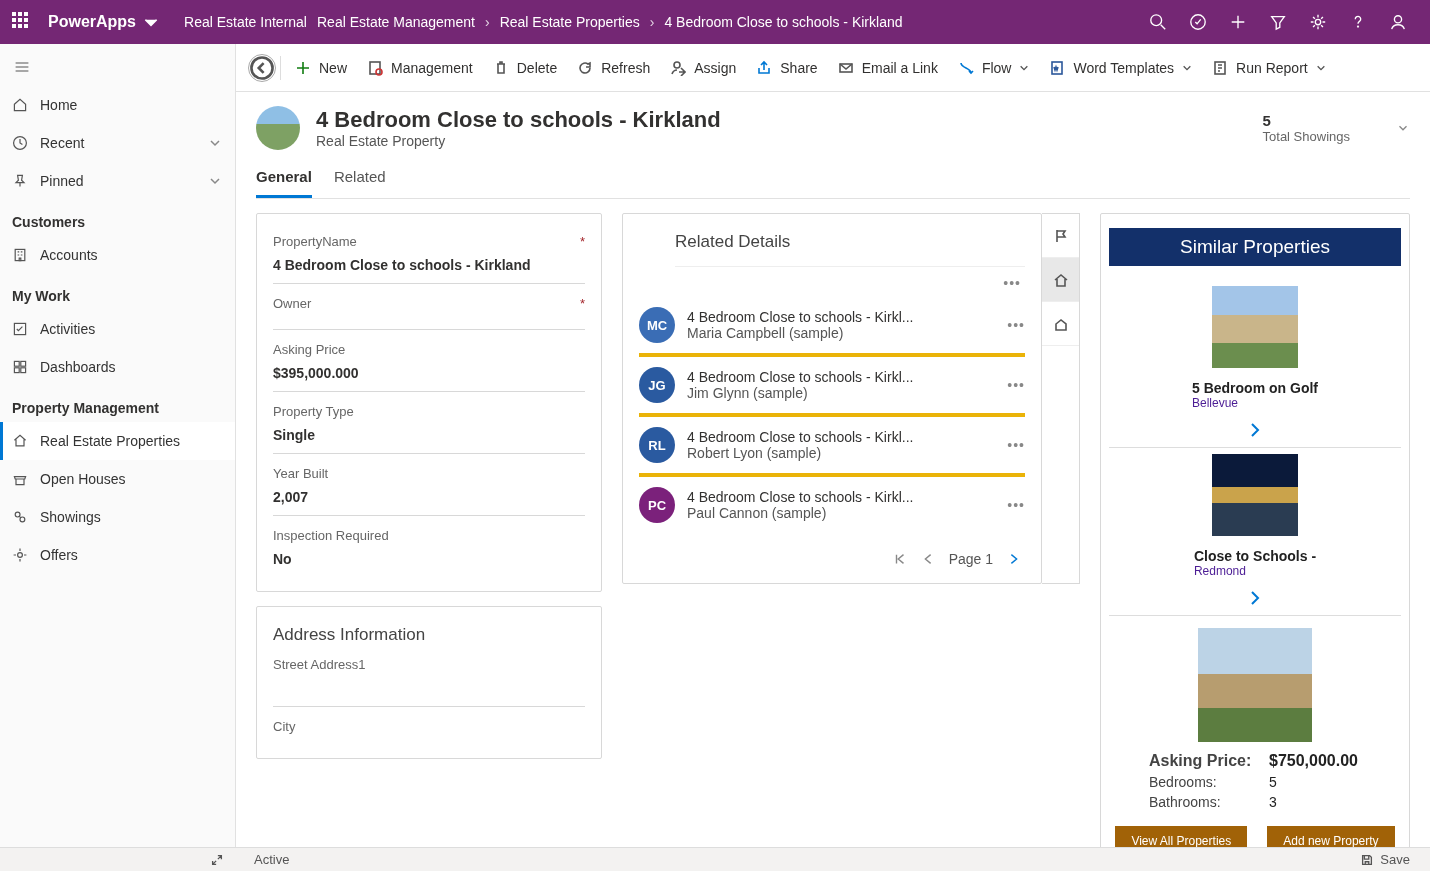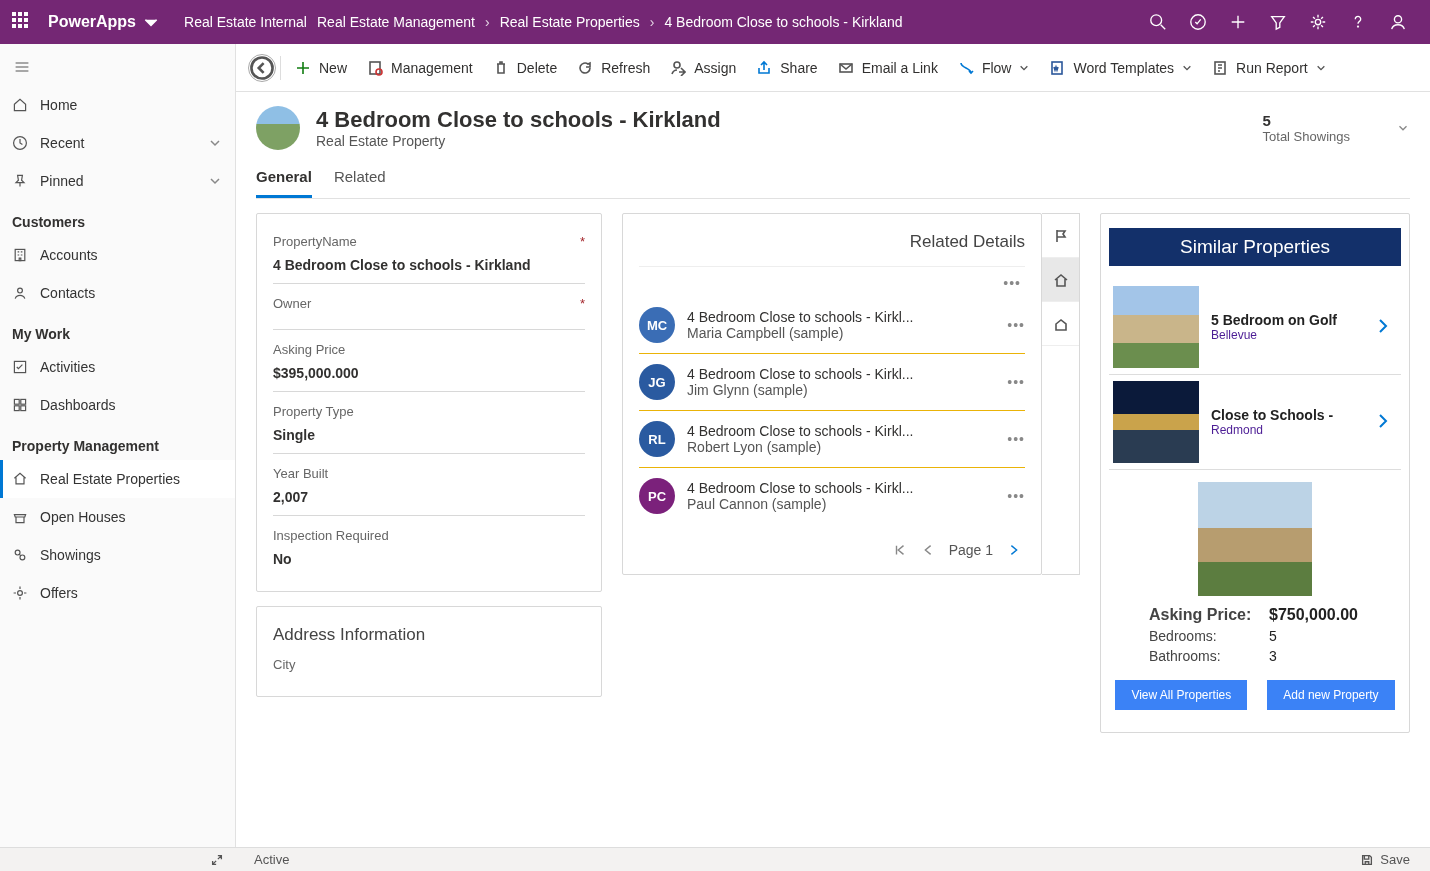--- a/index.html
+++ b/index.html
@@ -59,51 +59,51 @@
 .card.lg { width: 346px; }
 .card.md { width: 420px; }
 .card.rt { width: 330px; padding: 14px 8px; }
 
 .field { border-bottom: 1px solid #d8d8d8; padding: 6px 0 10px; margin-bottom: 6px; }
 .field .lbl { color:#666; font-size: 13px; display:flex; }
 .field .req { color: #a4262c; margin-left:auto; }
 .field .val { color:#323130; font-weight:600; font-size: 14px; margin-top: 8px; }
 .section-title { color:#444; font-size: 17px; padding: 4px 0 6px; }
 
-.related-head { display:flex; justify-content:flex-end; align-items:center; border-bottom: 1px solid #eee; padding-bottom: 8px; margin-bottom: 8px;}
-.related-item { display:flex; gap: 12px; align-items:center; padding: 10px 0; border-bottom: 1px solid #eab308; }
+.related-head { display:flex; justify-content:flex-start; align-items:center; border-bottom: 1px solid #eee; padding-bottom: 8px; margin-bottom: 8px; margin-left: 36px;}
+.related-item { display:flex; gap: 12px; align-items:center; padding: 10px 0; border-bottom: 4px solid #eab308; }
 .related-item .av { width: 36px; height:36px; border-radius:50%; color:#fff; display:flex; align-items:center; justify-content:center; font-size:13px; font-weight:600; }
 .related-item .txt { flex:1; }
 .related-item .t1 { font-size:14px; color:#323130; white-space:nowrap; overflow:hidden; text-overflow:ellipsis; max-width: 230px; }
 .related-item .t2 { font-size:14px; color:#555; }
 .dots { color:#888; cursor:pointer; letter-spacing:1px; }
 .pager { display:flex; justify-content:flex-end; gap: 14px; align-items:center; padding: 18px 4px 2px; color:#555; }
 .pager svg { width:14px; height:14px; stroke:#888; fill:none; stroke-width:1.6;}
 
 .rail { width: 38px; display:flex; flex-direction:column; border:1px solid #d8d8d8; border-left:none; }
 .rail .ri { height: 44px; display:flex; align-items:center; justify-content:center; cursor:pointer; border-bottom:1px solid #eee; }
 .rail .ri.active { background:#e8e8e8; }
 .rail svg { width:16px; height:16px; stroke:#555; fill:none; stroke-width:1.6; }
 
 .similar-head { background: #13306a; color:#fff; text-align:center; font-size: 19px; padding: 8px 0; margin-bottom: 14px; }
-.sim-item { display:flex; gap: 12px; align-items:center; border-bottom:1px solid #ddd; padding: 6px 4px; }
+.sim-item { display:flex; gap: 12px; align-items:center; border-bottom:1px solid #ddd; padding: 6px 4px; flex-direction: column; }
 .sim-item .ph { width: 86px; height: 82px; background: linear-gradient(#a3c5e8 35%, #c9b58a 35% 70%, #6b8e4e 70%); }
 .sim-item .ph.night { background: linear-gradient(#0b1a3a 40%, #caa34b 40% 60%, #2a3c52 60%); }
 .sim-item .info { flex:1; }
 .sim-item .n { font-weight:600; font-size:14px; color:#222; }
 .sim-item .loc { font-size:12px; color:#4c1d95; }
 .sim-item .go { color:#0078d4; cursor:pointer; padding: 0 6px; }
 .feat { text-align:center; margin-top: 12px; }
 .feat .ph2 { width: 114px; height: 114px; margin: 0 auto 10px; background: linear-gradient(#bcd3e6 40%, #b79d6f 40% 70%, #5c7d40 70%); }
 .feat-table { display:grid; grid-template-columns: 110px 1fr; gap: 4px 10px; font-size:14px; text-align:left; padding: 0 40px 12px; }
 .feat-table .k { color:#444; }
 .feat-table .v { color:#222; }
 .feat-table .big { font-size:16px; font-weight:600; }
 .btns { display:flex; gap: 20px; justify-content:center; padding: 4px 0 8px;}
-.btns .b { background:#3b82f6; color:#fff; font-size:12px; padding: 8px 16px; cursor:pointer; }
+.btns .b { background:#a16207; color:#fff; font-size:12px; padding: 8px 16px; cursor:pointer; }
 
 .statusbar { height: 24px; background:#f3f2f1; border-top:1px solid #ddd; display:flex; align-items:center; padding: 0 20px 0 210px; font-size: 13px; color:#555; }
 .statusbar .save { margin-left:auto; display:flex; gap:6px; align-items:center; }
 .statusbar svg { width:14px; height:14px; stroke:#555; fill:none; stroke-width:1.5; }
 
 .mid-wrap { display:flex; }
 </style>
 </head>
 <body>
 
@@ -209,27 +209,20 @@
   </div>
 
   <div class="section-head">Customers</div>
   <div class="nav-item">
     <svg viewBox="0 0 20 20">
           <rect x="4" y="3" width="12" height="14"></rect>
           <path d="M7 6h2M11 6h2M7 10h2M11 10h2M9 14h2v3H9z"></path>
         </svg>
     <span>Accounts</span>
   </div>
-  <div class="nav-item">
-    <svg viewBox="0 0 20 20">
-          <circle cx="10" cy="7" r="3"></circle>
-          <path d="M4 17c1-3 4-4 6-4s5 1 6 4"></path>
-        </svg>
-    <span>Contacts</span>
-  </div>
 
   <div class="section-head">My Work</div>
   <div class="nav-item">
     <svg viewBox="0 0 20 20">
           <rect x="3" y="3" width="14" height="14"></rect>
           <path d="M6 10l2 2 5-5"></path>
         </svg>
     <span>Activities</span>
   </div>
   <div class="nav-item">
@@ -418,20 +411,26 @@
           <div class="field" style="border-bottom:none;margin-bottom:0">
             <div class="lbl">
                   <span>Inspection Required</span>
                 </div>
             <div class="val">No</div>
           </div>
         </div>
 
         <div class="card lg">
           <div class="section-title">Address Information</div>
+          <div class="field">
+            <div class="lbl">
+                  <span>Street Address1</span>
+                </div>
+            <div class="val">&nbsp;</div>
+          </div>
           <div class="field" style="border-bottom:none;margin-bottom:0">
             <div class="lbl">
                   <span>City</span>
                 </div>
           </div>
         </div>
       </div>
 
       <div class="mid-wrap">
       <div class="card md">

